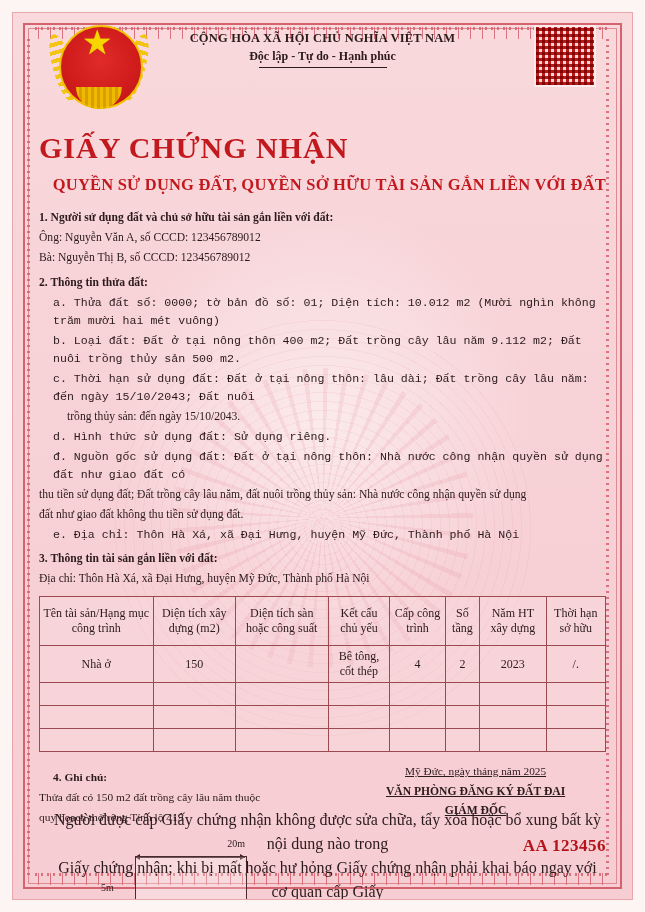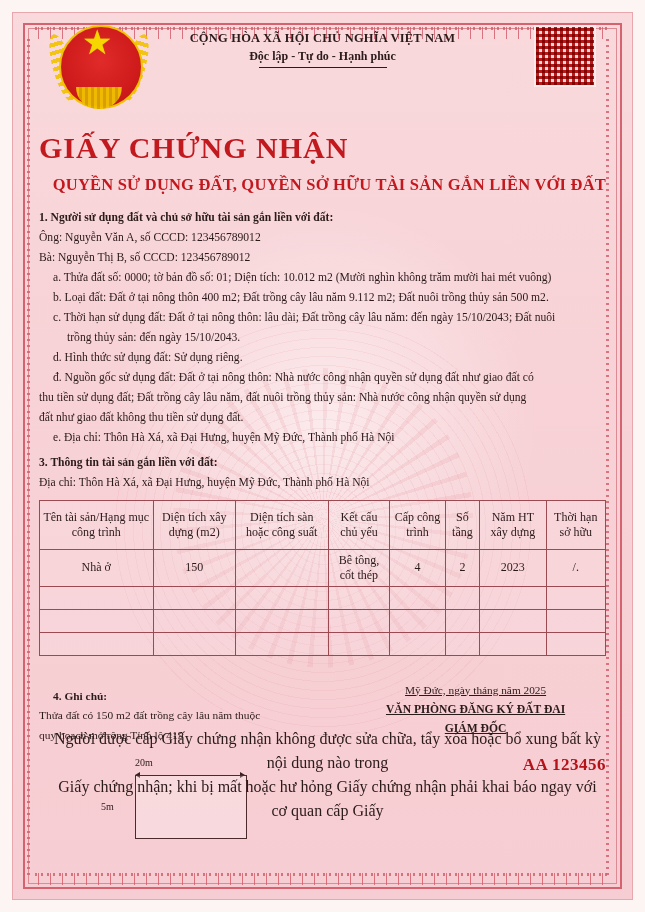--- a/index.html
+++ b/index.html
@@ -230,21 +230,21 @@
   .body-text {
     margin-top: 14px;
     font-size: 11.6px;
     line-height: 1.55;
   }
   .sec-head {
     font-weight: bold;
     margin: 7px 0 2px 0;
   }
   .p { margin: 2px 0; }
-  .p2 { margin: 2px 0; padding-left: 14px; }
+  .p2 { margin: 2px 0; padding-left: 14px; font-family: Liberation Mono, monospace; }
 
   
   table.assets {
     width: 100%;
     border-collapse: collapse;
     margin-top: 8px;
     font-size: 12px;
     background: rgba(255,255,255,0.12);
   }
   table.assets th, table.assets td {
@@ -256,21 +256,21 @@
   }
   table.assets th {
     font-weight: normal;
     height: 42px;
   }
   table.assets td { height: 16px; }
   table.assets td.first { height: 18px; }
 
   .note-row {
     display: flex;
-    margin-top: 25px;
+    margin-top: 10px;
   }
   .note-left {
     width: 54%;
     font-size: 11.4px;
     line-height: 1.55;
   }
   .note-right {
     width: 46%;
     text-align: center;
     font-size: 11.3px;
@@ -290,21 +290,21 @@
   .diagram-wrap {
     position: relative;
     height: 96px;
     margin-top: 6px;
   }
   .dim-top {
     position: absolute;
     left: 96px;
     top: 2px;
     width: 110px;
-    text-align: left;
+    text-align: right;
     font-size: 10px;
   }
   .dim-top .arrow {
     position: relative;
     height: 10px;
   }
   .dim-top .arrow::before {
     content: "";
     position: absolute;
     left: 0; right: 0; top: 5px;
@@ -403,20 +403,21 @@
 
       <div class="title">GIẤY CHỨNG NHẬN</div>
       <div class="subtitle">QUYỀN SỬ DỤNG ĐẤT, QUYỀN SỞ HỮU TÀI SẢN GẮN LIỀN VỚI ĐẤT</div>
 
       <div class="body-text">
 
         <div class="sec-head">1. Người sử dụng đất và chủ sở hữu tài sản gắn liền với đất:</div>
         <div class="p">Ông: Nguyễn Văn A, số CCCD: 123456789012</div>
         <div class="p">Bà: Nguyễn Thị B, số CCCD: 123456789012</div>
 
+        <div class="sec-head">2. Thông tin thửa đất:</div>
         <div class="p2">a. Thửa đất số: 0000; tờ bản đồ số: 01; Diện tích: 10.012 m2 (Mười nghìn không trăm mười hai mét vuông)</div>
         <div class="p2">b. Loại đất: Đất ở tại nông thôn 400 m2; Đất trồng cây lâu năm 9.112 m2; Đất nuôi trồng thủy sản 500 m2.</div>
         <div class="p2">c. Thời hạn sử dụng đất: Đất ở tại nông thôn: lâu dài; Đất trồng cây lâu năm: đến ngày 15/10/2043; Đất nuôi</div>
         <div class="p" style="padding-left:28px">trồng thủy sản: đến ngày 15/10/2043.</div>
         <div class="p2">d. Hình thức sử dụng đất: Sử dụng riêng.</div>
         <div class="p2">đ. Nguồn gốc sử dụng đất: Đất ở tại nông thôn: Nhà nước công nhận quyền sử dụng đất như giao đất có</div>
         <div class="p">thu tiền sử dụng đất; Đất trồng cây lâu năm, đất nuôi trồng thủy sản: Nhà nước công nhận quyền sử dụng</div>
         <div class="p">đất như giao đất không thu tiền sử dụng đất.</div>
         <div class="p2">e. Địa chỉ: Thôn Hà Xá, xã Đại Hưng, huyện Mỹ Đức, Thành phố Hà Nội</div>
 

